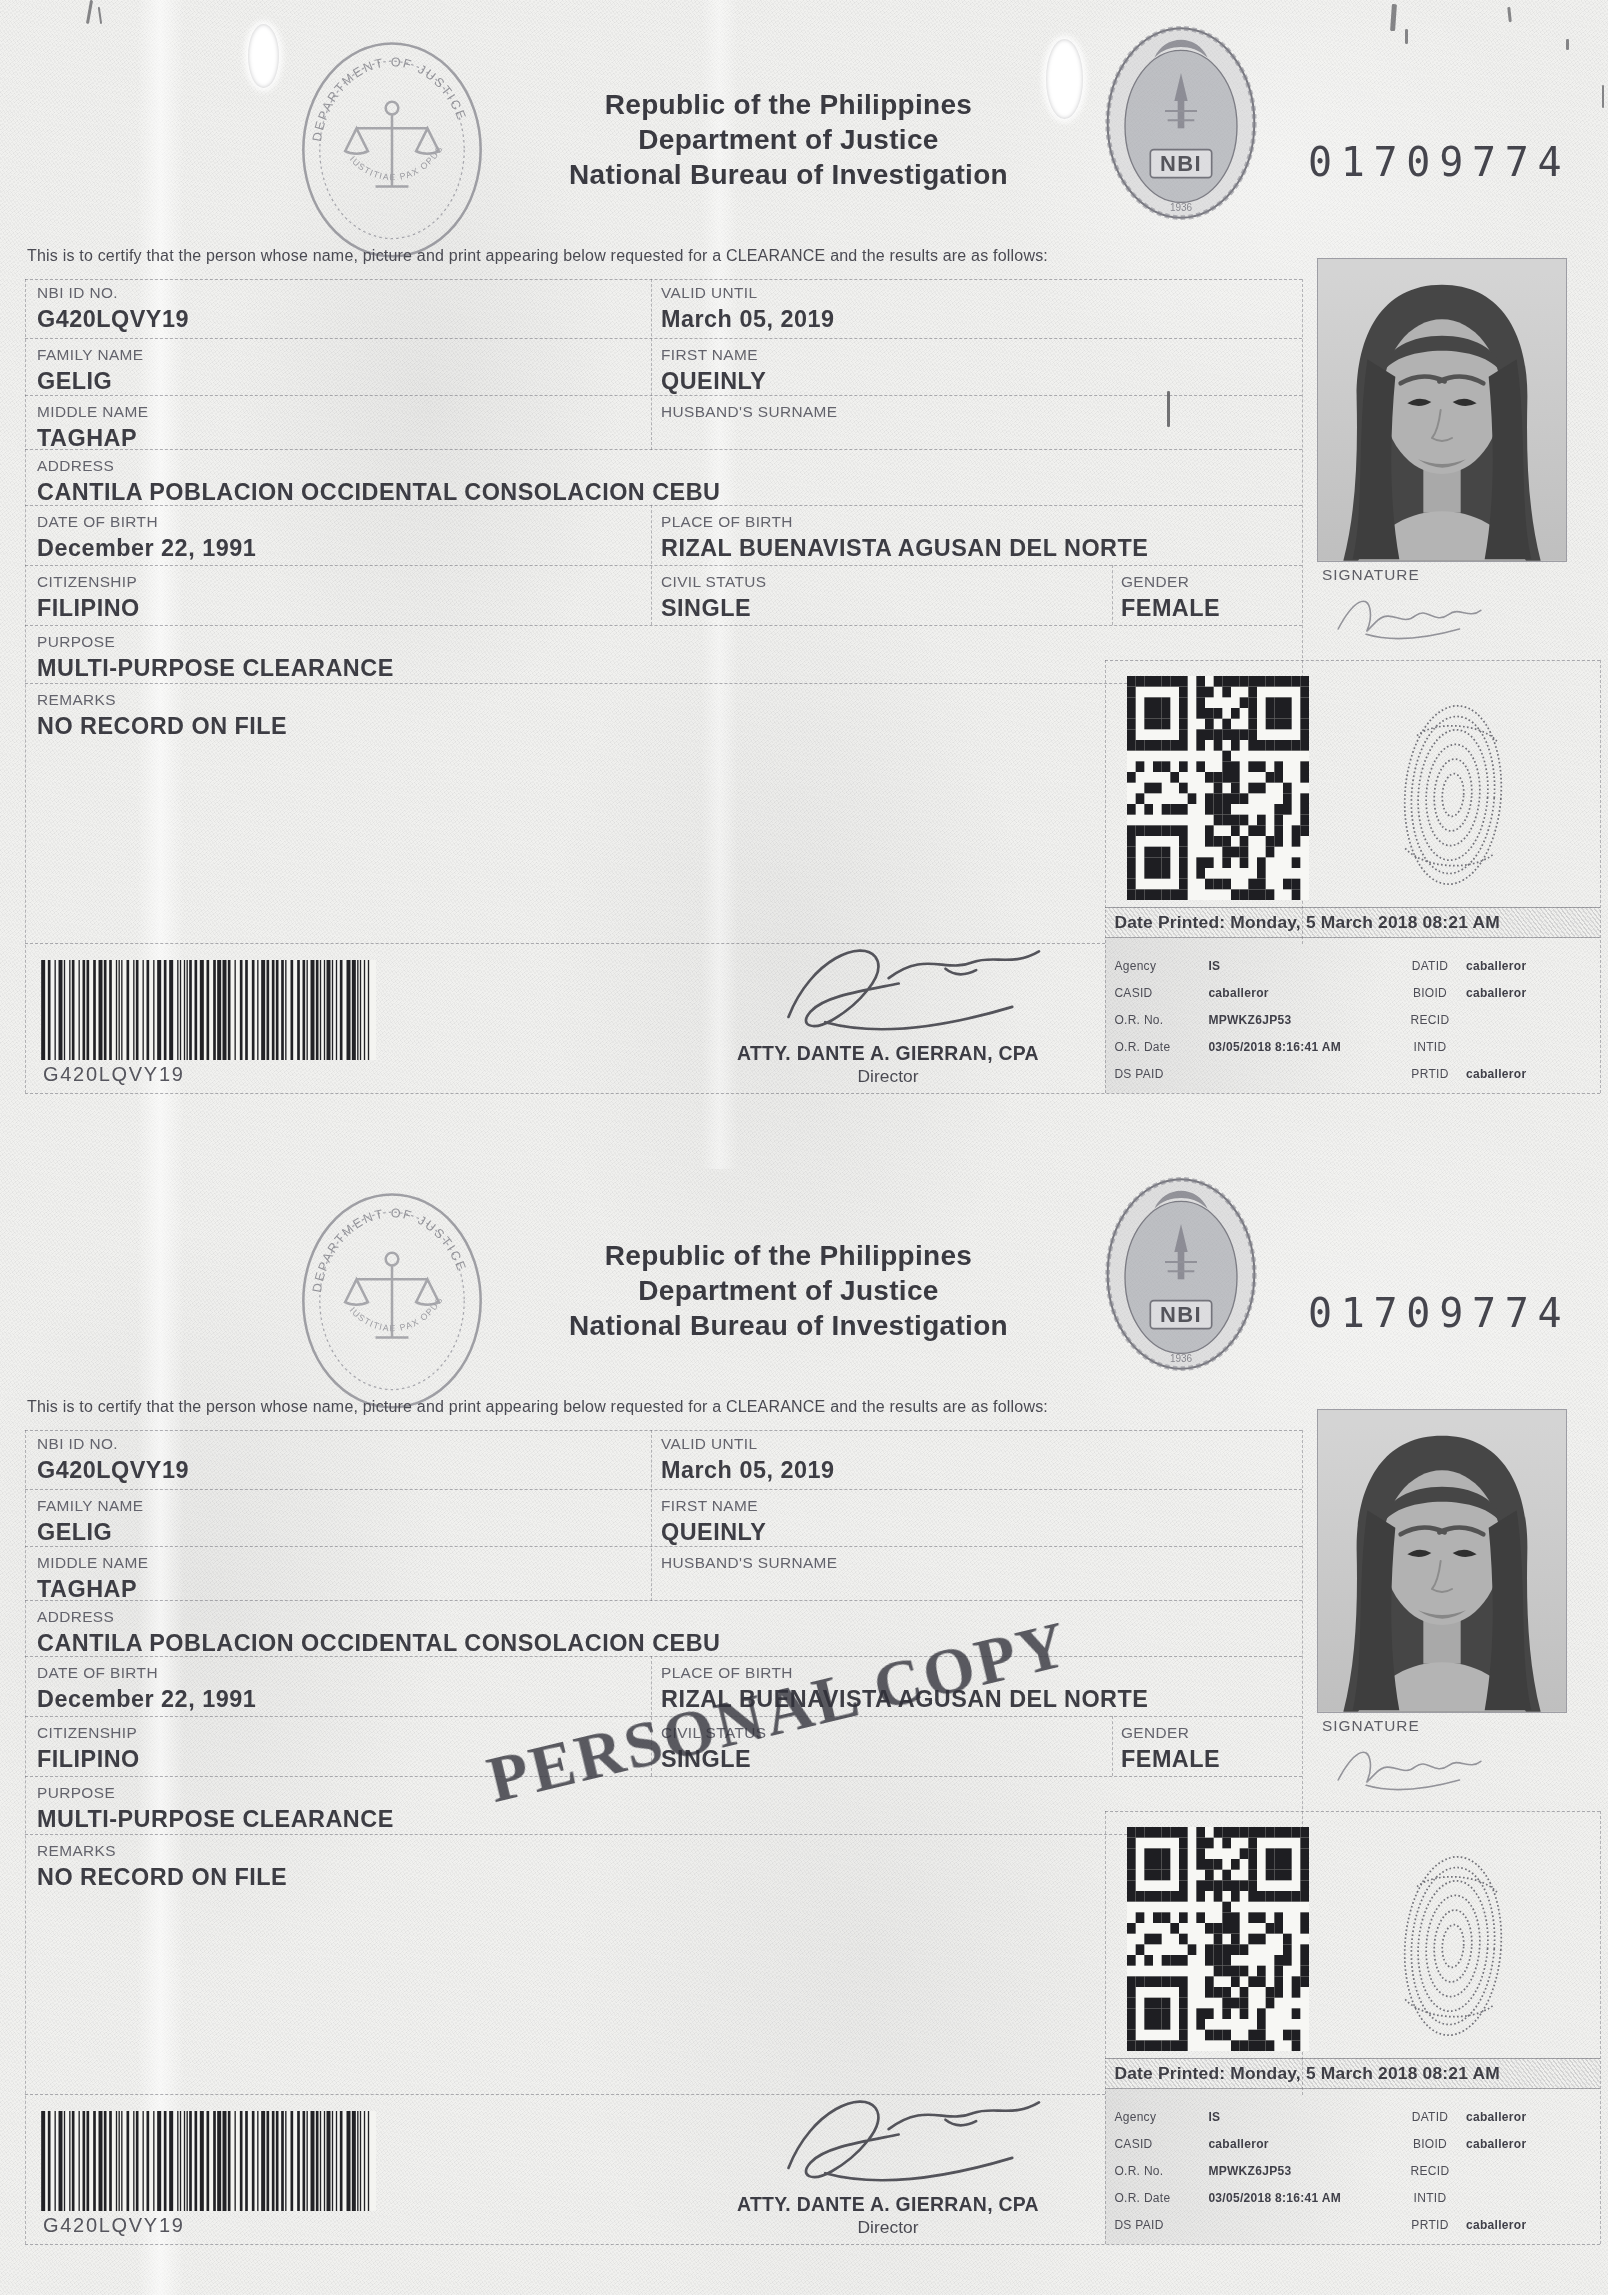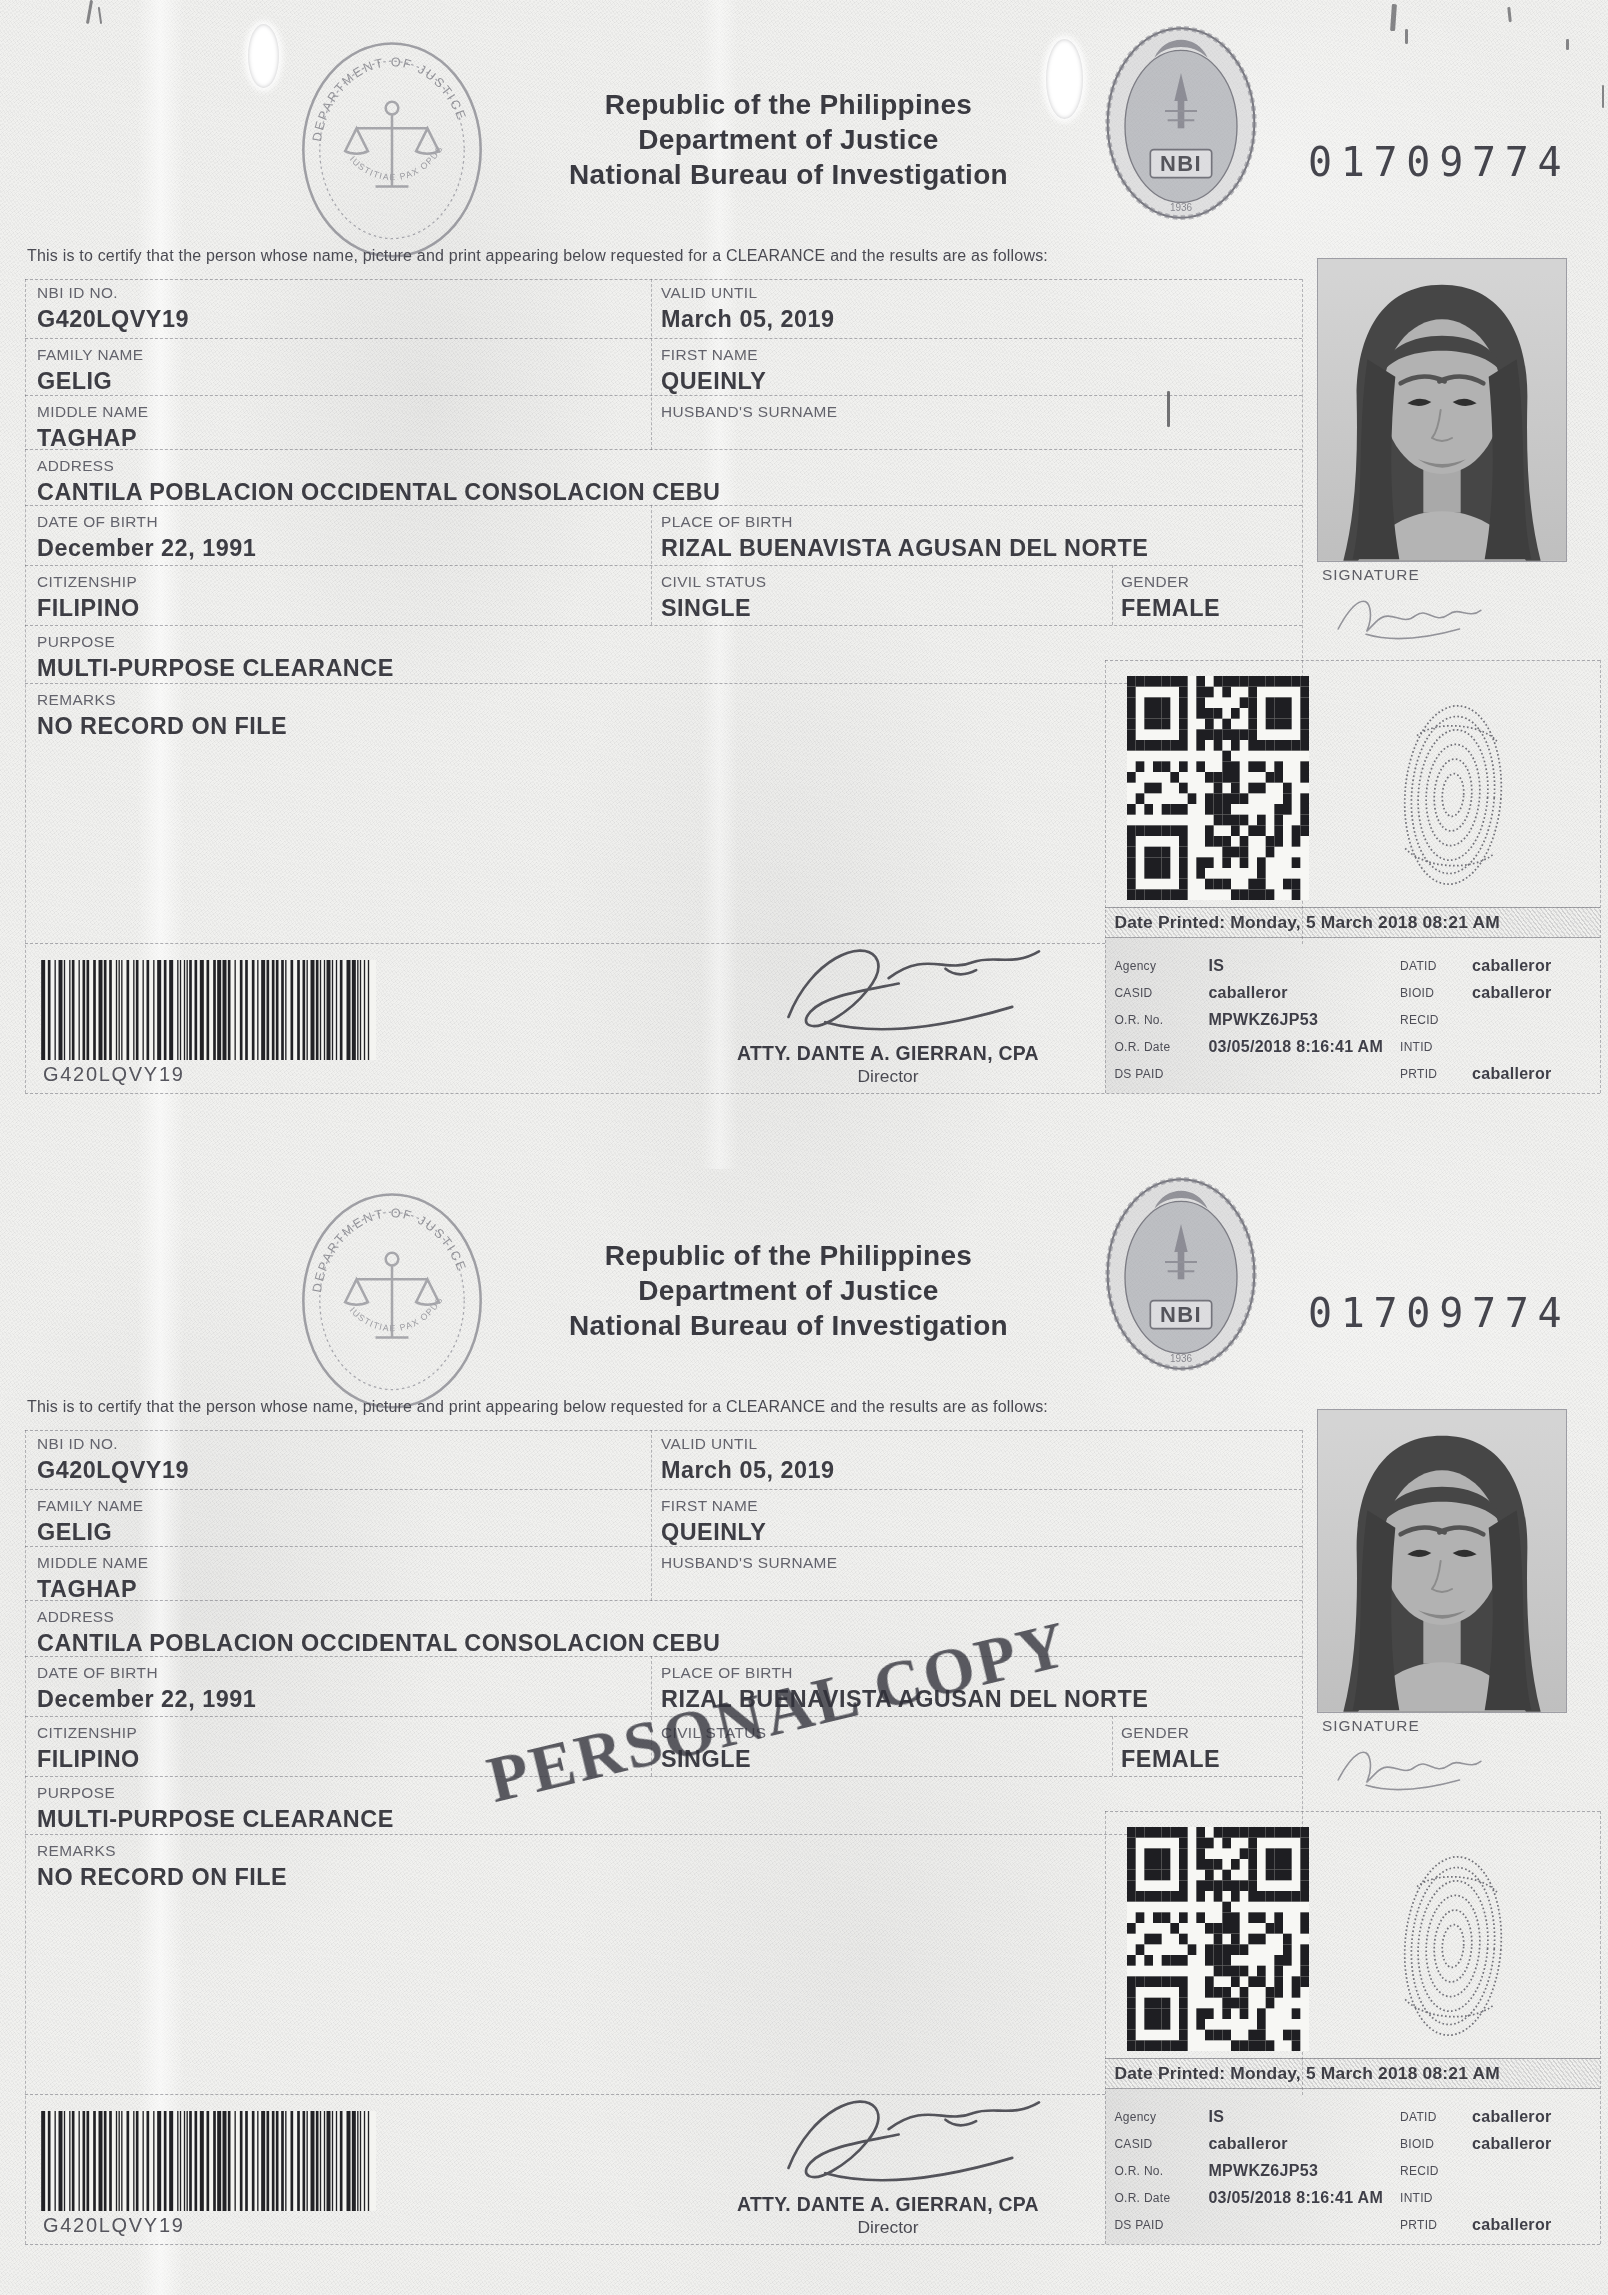--- a/index.html
+++ b/index.html
@@ -44,23 +44,23 @@
   .fp{position:absolute;left:1393px;top:698px;opacity:.85;filter:blur(0.2px);}
   .dpbar{position:absolute;left:1105px;top:907px;width:495px;height:31px;display:flex;align-items:center;
     padding-left:9.4px;box-sizing:border-box;font-size:17.4px;font-weight:700;color:#3e3e45;letter-spacing:0.2px;
     background:repeating-linear-gradient(52deg, rgba(90,90,98,.17) 0 1.3px, rgba(245,245,243,.12) 1.3px 3.3px);
     border-top:1.3px solid rgba(95,95,104,.55);border-bottom:1.3px solid rgba(95,95,104,.5);white-space:nowrap;}
   .agbox{position:absolute;left:1105px;top:938px;width:495px;height:155px;
     background:linear-gradient(100deg, rgba(90,90,98,.10), rgba(90,90,98,0) 55%);}
   .agcol{position:absolute;top:14.7px;}
   .agrow{height:27px;display:flex;align-items:center;}
   .agl{font-size:12px;color:#4d4d56;letter-spacing:0.3px;}
-  .agv{font-size:16px;font-weight:600;color:#3f3f48;letter-spacing:0.3px;white-space:nowrap;}
+  .agv{font-size:12px;font-weight:600;color:#3f3f48;letter-spacing:0.3px;white-space:nowrap;}
   .agcol-left{left:9.4px;}  .agcol-left .agl{width:94px;}
-  .agcol-right{left:295px;} .agcol-right .agl{width:72px;}
+  .agcol-right{left:289px;text-align:center;} .agcol-right .agl{width:72px;}
   .barcode{position:absolute;left:41px;top:960px;width:335px;height:100px;background:#f4f4f1;}
   .btext{position:absolute;left:43px;top:1063px;font-size:20px;color:#55555d;letter-spacing:1.7px;}
   .dirsig{position:absolute;left:725px;top:938px;opacity:.9;}
   .atty{position:absolute;left:721px;top:1042px;width:334px;text-align:center;
     font-size:19.4px;font-weight:600;color:#3c3c44;letter-spacing:0.3px;white-space:nowrap;}
   .dirt{position:absolute;left:721px;top:1066px;width:334px;text-align:center;font-size:17.4px;color:#4a4a52;}
   .watermark{position:absolute;left:498px;top:591px;font-family:"Liberation Serif",serif;
     font-size:66px;font-weight:700;color:rgba(48,48,56,.78);letter-spacing:2.7px;white-space:nowrap;
     transform:rotate(-13.5deg);transform-origin:left bottom;filter:blur(0.3px);}
   .seal{position:absolute;filter:blur(0.3px);}

